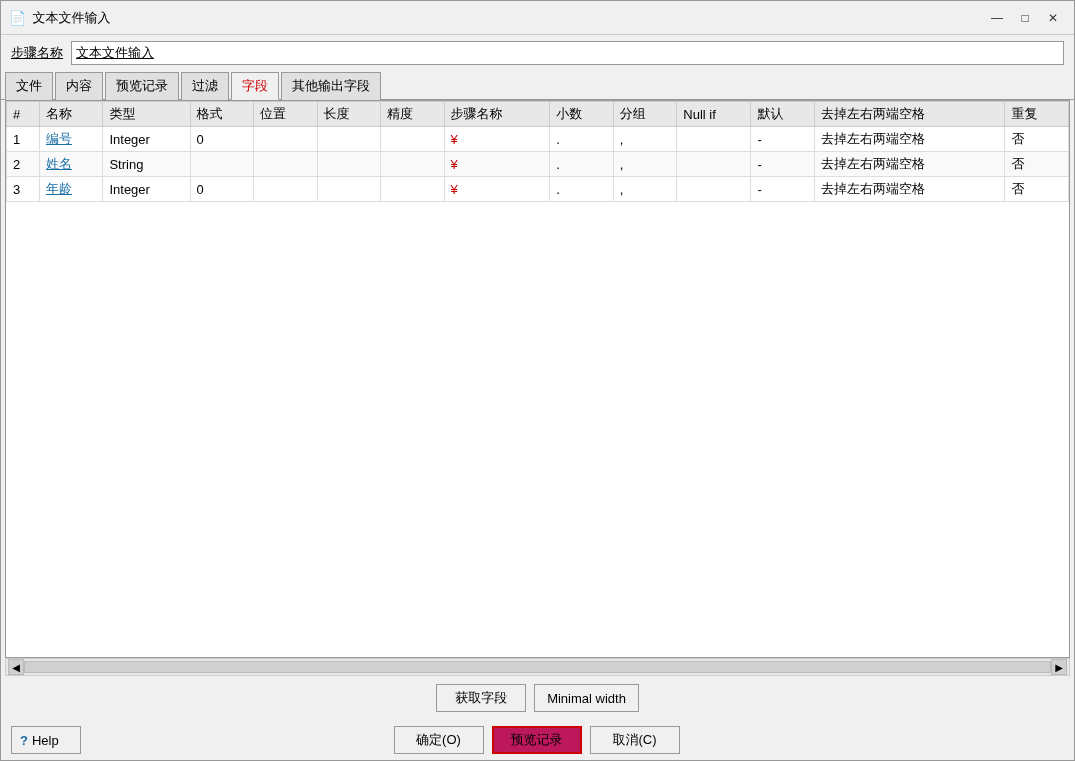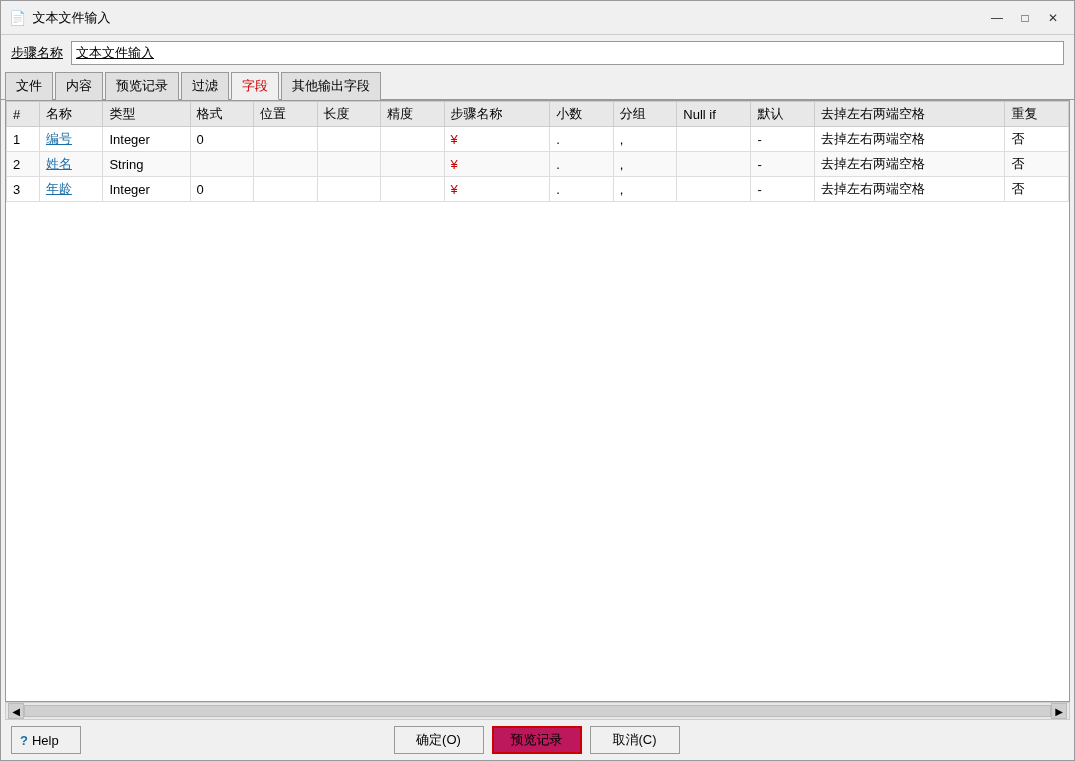--- a/index.html
+++ b/index.html
@@ -345,20 +345,24 @@
       </table>
     </div>
   </div>
 
   <div class="scrollbar-row">
     <div class="scroll-arrow">◀</div>
     <div class="scrollbar-track"></div>
     <div class="scroll-arrow">▶</div>
   </div>
 
+  <div class="bottom-buttons">
+    <button class="btn">获取字段</button>
+    <button class="btn">Minimal width</button>
+  </div>
 
   <div class="footer-bar">
     <div class="footer-left">
       <button class="help-btn">
         <span class="help-icon">?</span>
         <span>Help</span>
       </button>
     </div>
     <div class="footer-right">
       <button class="btn">确定(O)</button>

